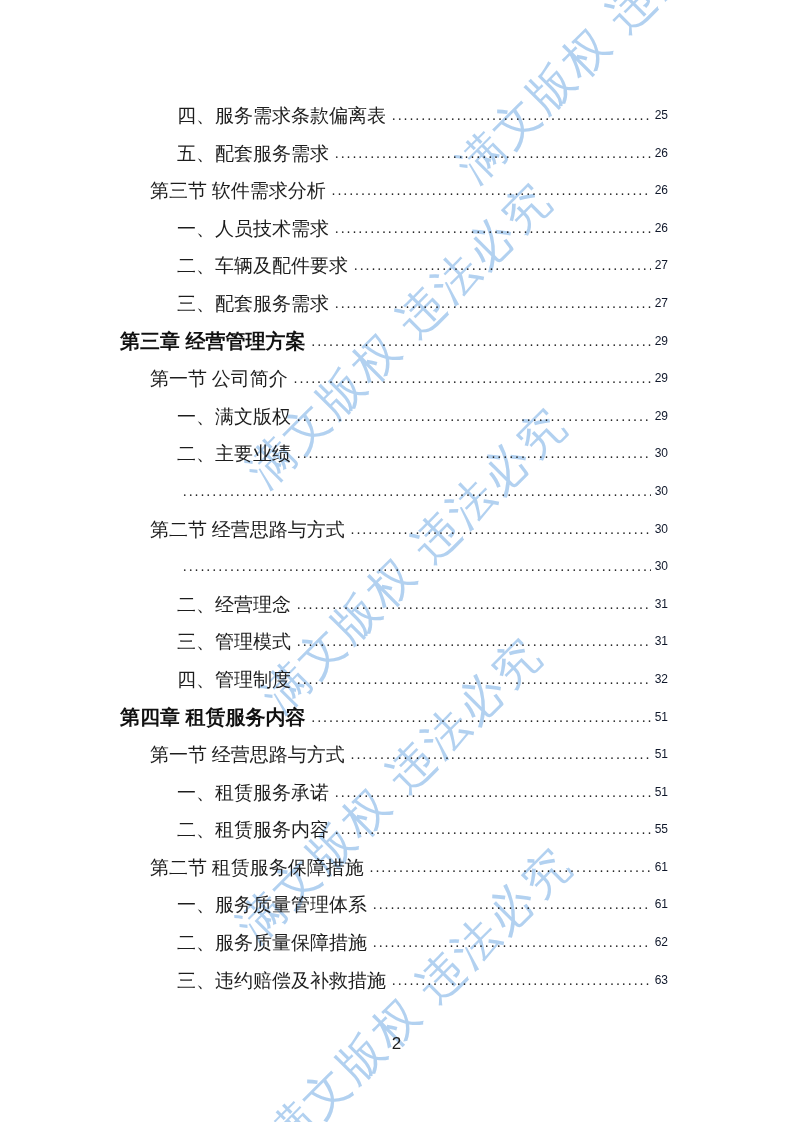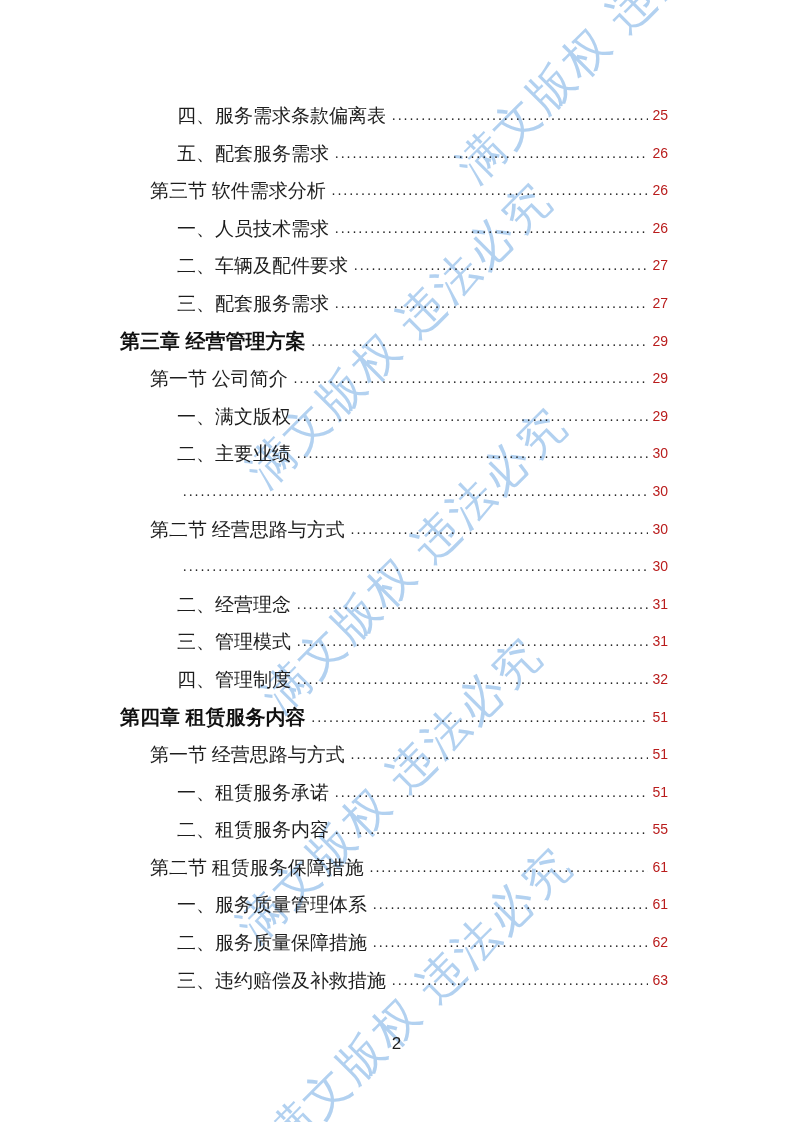--- a/index.html
+++ b/index.html
@@ -63,22 +63,22 @@
     letter-spacing: 2.4px;
     color: #242424;
     margin: 0 4px 0 6px;
     line-height: 37.6px;
   }
   .dots::after {
     content: "........................................................................................................................................................................................................";
   }
   .pagenum {
     font-family: "Liberation Sans", sans-serif;
-    font-size: 14px;
-    color: #b91c1c;
+    font-size: 12px;
+    color: #0f172a;
     white-space: nowrap;
     line-height: 37.6px;
   }
   
   .page-number {
     position: absolute;
     left: 0; right: 0;
     top: 1034px;
     text-align: center;
     font-family: "Liberation Sans", sans-serif;

